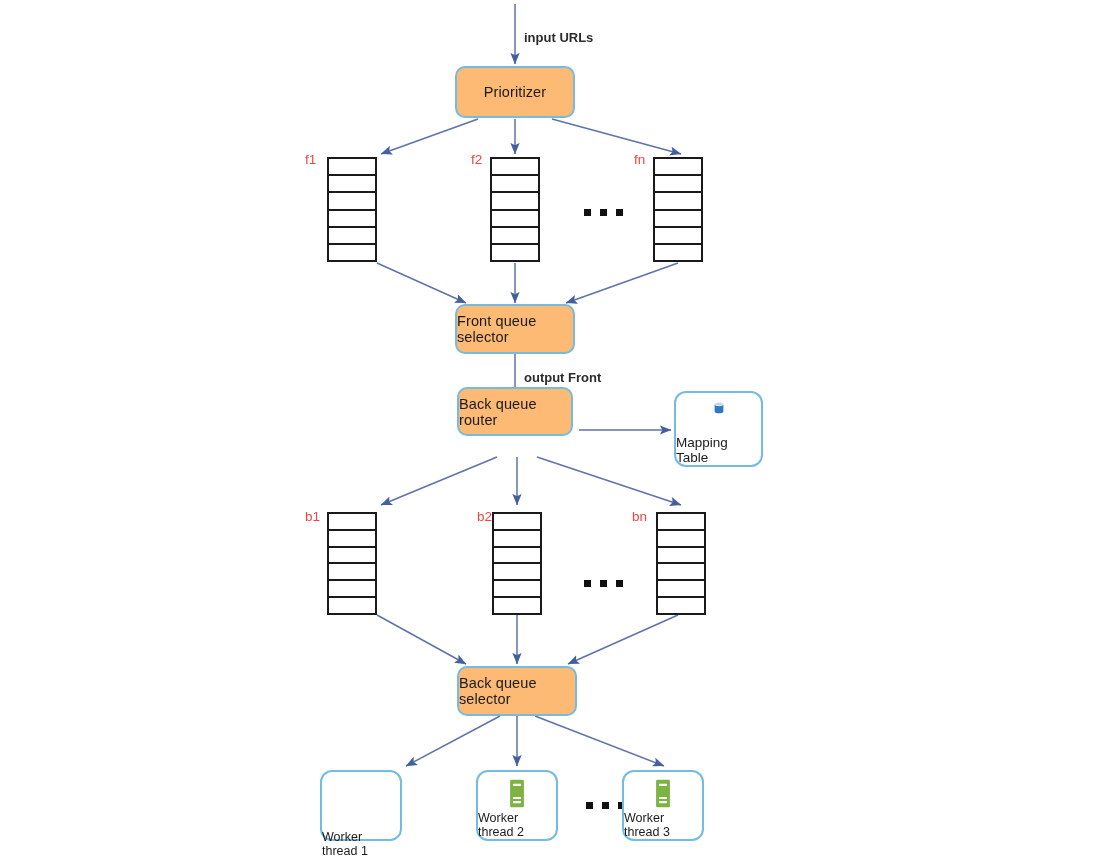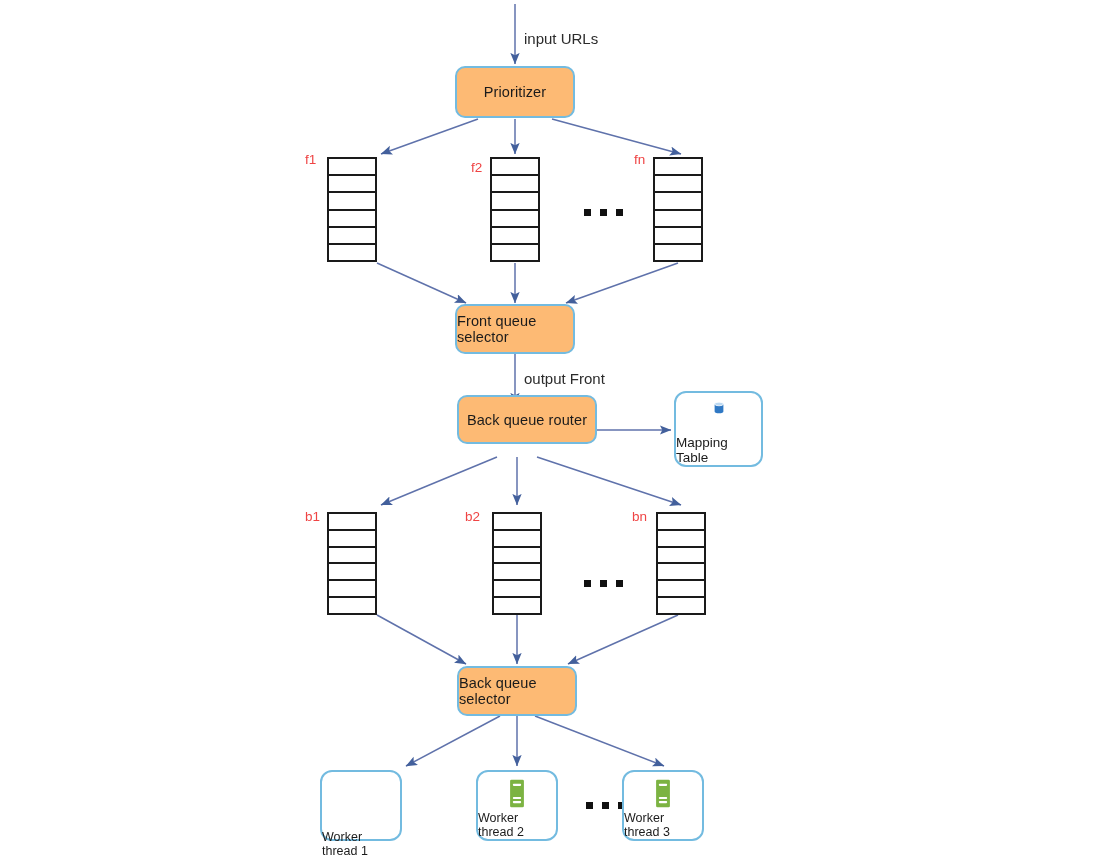--- a/index.html
+++ b/index.html
@@ -60,23 +60,24 @@
   .queue .cell:last-child { border-bottom: none; }
 
   .qlabel {
     position: absolute;
     font-size: 13.5px;
     color: #ef4444;
   }
 
   .edge-label {
     position: absolute;
-    font-size: 15px;
+    font-size: 13px;
     color: #2b2b2b;
     white-space: nowrap;
+    font-weight: bold;
   }
 
   
   .dots {
     position: absolute;
     display: flex;
     gap: 9px;
     align-items: center;
   }
   .dots i {
@@ -177,21 +178,21 @@
   <div class="qlabel" style="left:305px; top:152px;">f1</div>
   <div class="queue" style="left:327px; top:157px; width:50px; height:105px;">
     <div class="cell"></div>
     <div class="cell"></div>
     <div class="cell"></div>
     <div class="cell"></div>
     <div class="cell"></div>
     <div class="cell"></div>
   </div>
 
-  <div class="qlabel" style="left:471px; top:160px;">f2</div>
+  <div class="qlabel" style="left:471px; top:152px;">f2</div>
   <div class="queue" style="left:490px; top:157px; width:50px; height:105px;">
     <div class="cell"></div>
     <div class="cell"></div>
     <div class="cell"></div>
     <div class="cell"></div>
     <div class="cell"></div>
     <div class="cell"></div>
   </div>
 
   <div class="dots" style="left:584px; top:209px;">
@@ -207,21 +208,21 @@
     <div class="cell"></div>
     <div class="cell"></div>
     <div class="cell"></div>
     <div class="cell"></div>
   </div>
 
   <div class="rbox" style="left:455px; top:304px; width:120px; height:50px;">
     <span>Front queue selector</span>
   </div>
 
-  <div class="rbox" style="left:457px; top:395px; width:140px; height:49px;">
+  <div class="rbox" style="left:457px; top:387px; width:116px; height:49px;">
     <span>Back queue router</span>
   </div>
 
   <div class="db-node" style="left:674px; top:391px; width:89px; height:76px;">
     <svg class="icon-svg" width="40" height="40" viewBox="0 0 40 40">
       <ellipse cx="20" cy="8.5" rx="12.5" ry="5.2" fill="#bcd9f2"></ellipse>
       <path d="M7.5 8.5 L7.5 30 A12.5 5.2 0 0 0 32.5 30 L32.5 8.5
                A12.5 5.2 0 0 1 7.5 8.5 z" fill="#2f78c4"></path>
       <ellipse cx="20" cy="8.5" rx="12.5" ry="5.2" fill="none" stroke="#ffffff" stroke-width="2"></ellipse>
     </svg>
@@ -231,21 +232,21 @@
   <div class="qlabel" style="left:305px; top:509px;">b1</div>
   <div class="queue" style="left:327px; top:512px; width:50px; height:103px;">
     <div class="cell"></div>
     <div class="cell"></div>
     <div class="cell"></div>
     <div class="cell"></div>
     <div class="cell"></div>
     <div class="cell"></div>
   </div>
 
-  <div class="qlabel" style="left:465px; top:509px;">b2</div>
+  <div class="qlabel" style="left:477px; top:509px;">b2</div>
   <div class="queue" style="left:492px; top:512px; width:50px; height:103px;">
     <div class="cell"></div>
     <div class="cell"></div>
     <div class="cell"></div>
     <div class="cell"></div>
     <div class="cell"></div>
     <div class="cell"></div>
   </div>
 
   <div class="dots" style="left:584px; top:580px;">

